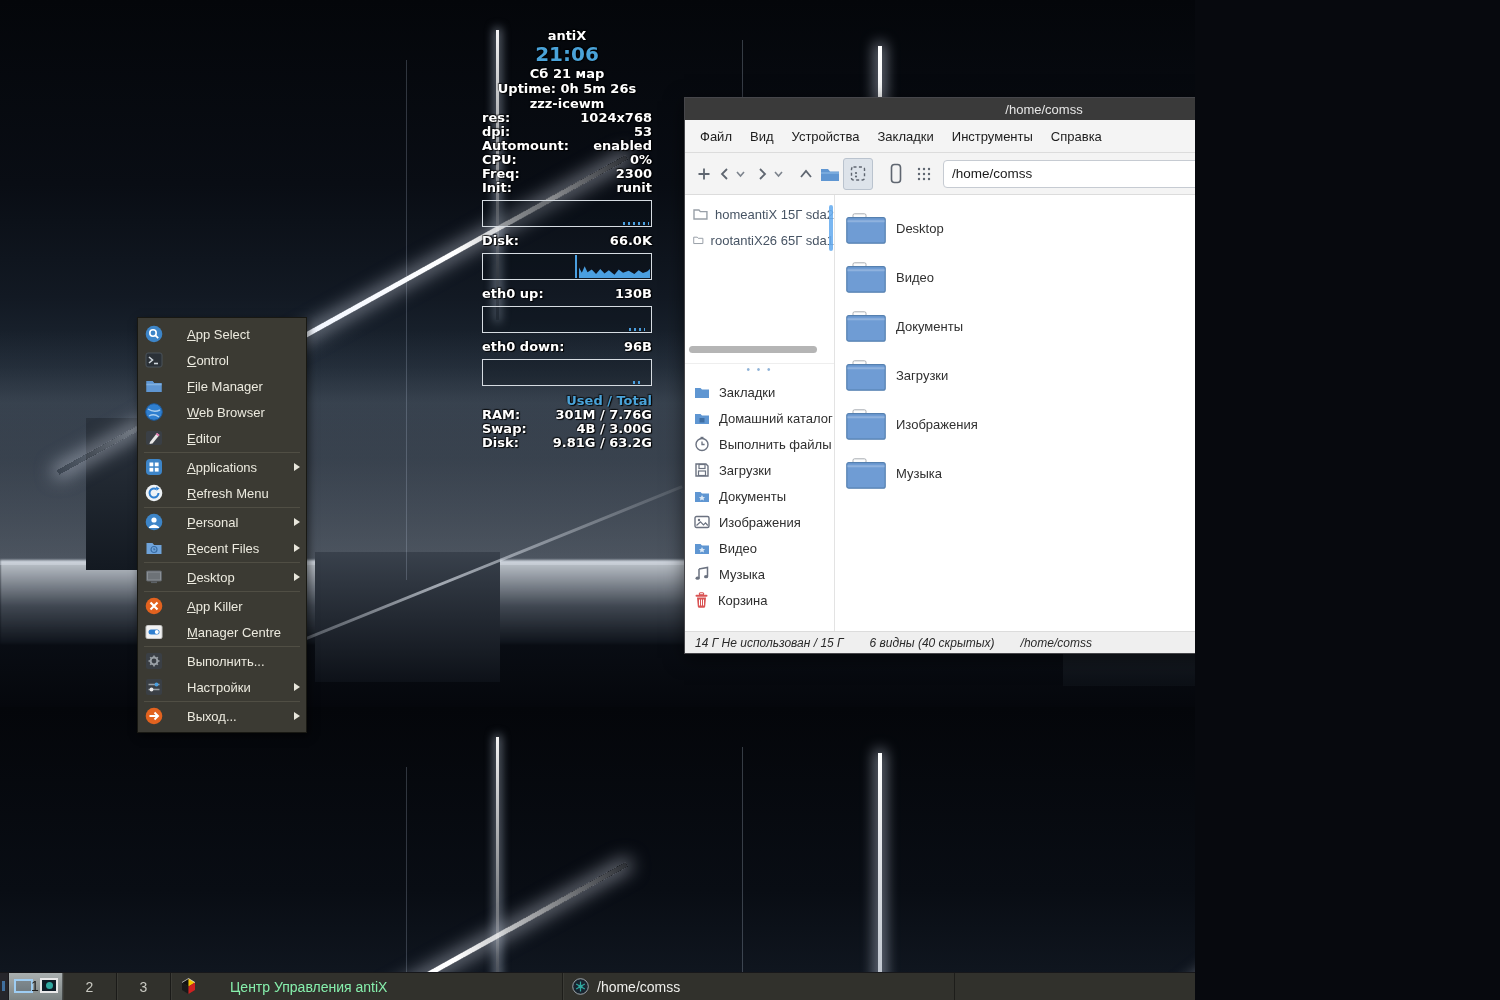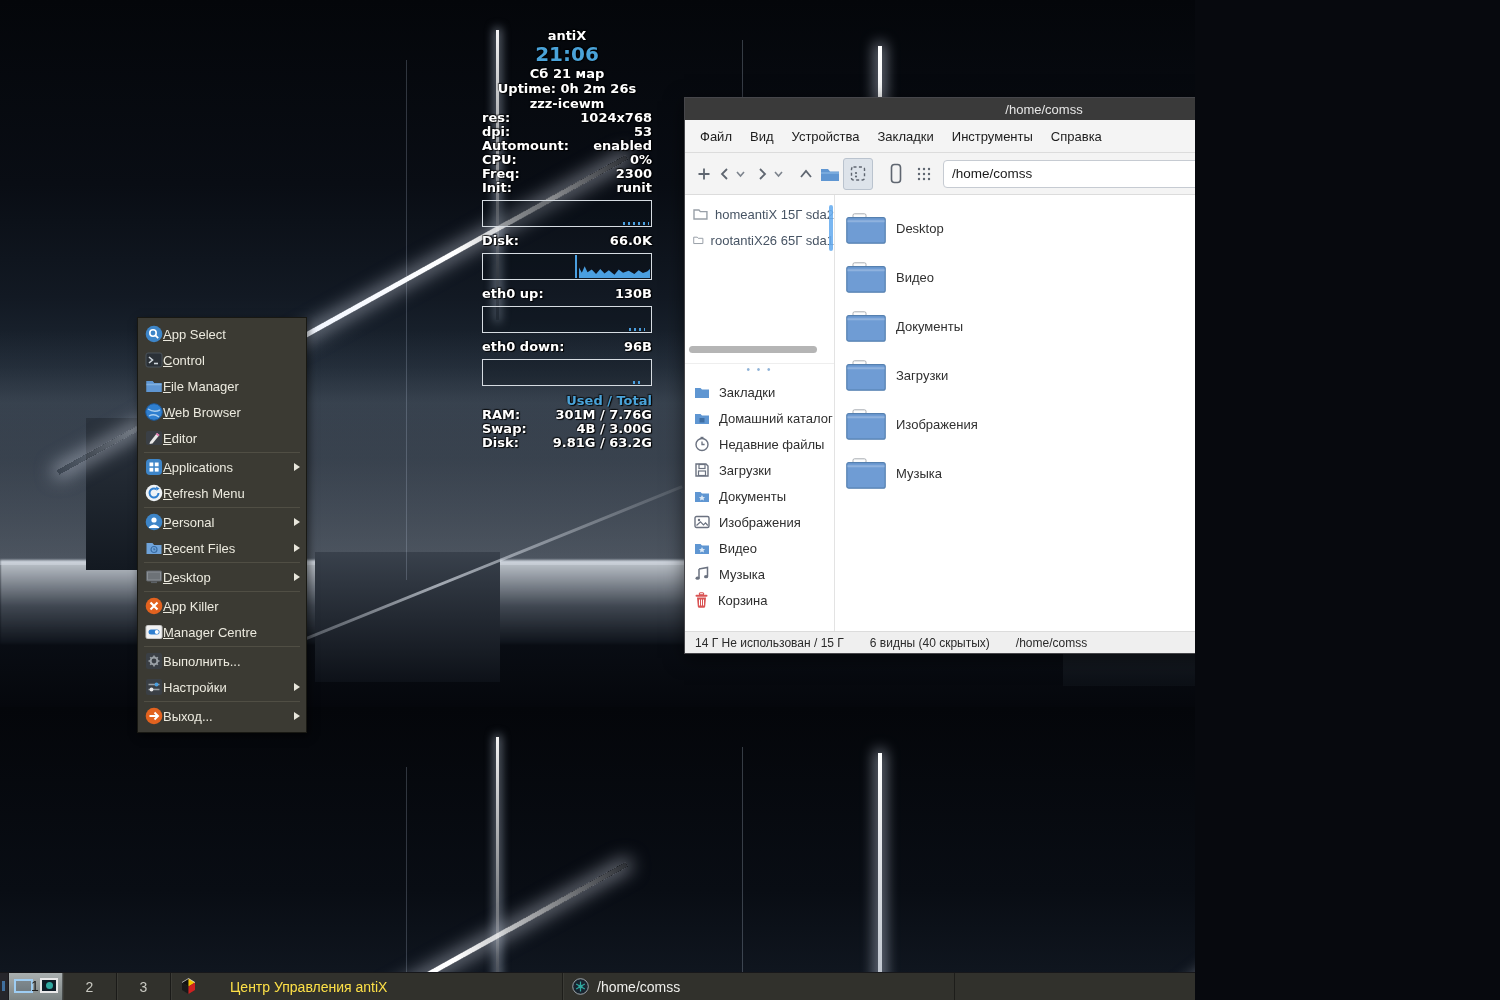--- a/index.html
+++ b/index.html
@@ -46,21 +46,21 @@
   .t-up { right:6px; width:16px; height:3px; }
   .t-dn { right:10px; width:8px; height:3px; }
   .disk-spike { position:absolute; right:74px; bottom:1px; width:2px; height:23px; background:#4a9fe0; }
   .disk-bars { position:absolute; right:1px; bottom:1px; width:71px; height:13px; background:#4a9fe0;
     clip-path:polygon(0 100%,0 20%,4% 60%,8% 10%,12% 55%,18% 35%,24% 70%,30% 30%,36% 65%,42% 40%,50% 75%,56% 35%,62% 60%,70% 45%,78% 70%,84% 40%,90% 62%,96% 50%,100% 30%,100% 100%); }
 
   
   .appmenu { position:absolute; left:137px; top:317px; width:170px; background:#3b3a33;
     border:1px solid #181813; box-shadow:2px 3px 8px rgba(0,0,0,.55); padding:3px 0; }
   .mi { height:26px; display:flex; align-items:center; padding:0 6px 0 7px; color:#eceadf; font-size:13px; }
-  .mi .lbl { display:inline-block; margin-left:0; white-space:nowrap; }
+  .mi .lbl { display:inline-block; margin-left:24px; white-space:nowrap; }
   .accel::first-letter { text-decoration:underline; }
   .mi .arrow { margin-left:auto; width:0; height:0; border-left:6px solid #e8e6dc; border-top:4.5px solid transparent; border-bottom:4.5px solid transparent; }
   .msep { height:1px; background:#504e44; margin:1px 6px; }
   .micon { width:18px; height:18px; flex:0 0 18px; display:flex; align-items:center; justify-content:center; }
 
   
   .fm { position:absolute; left:684px; top:97px; width:732px; height:557px; background:#fff;
     border:1px solid #46464a; box-shadow:0 4px 18px rgba(0,0,0,.55); display:flex; flex-direction:column; }
   .fm-title { height:22px; background:#3a3a3a; display:flex; align-items:center; color:#e6e6e6; font-size:13px; flex:0 0 22px; }
   .fm-title .t { flex:1; text-align:center; padding-left:70px; }
@@ -87,35 +87,35 @@
   .dev-list { height:168px; padding-top:6px; position:relative; }
   .dev-row { height:26px; display:flex; align-items:center; padding-left:8px; gap:7px; font-size:13px; color:#475464; white-space:nowrap; overflow:hidden; }
   .hscroll { position:absolute; bottom:10px; left:4px; width:128px; height:7px; border-radius:4px; background:#b5b5b5; }
   .vscroll-hint { position:absolute; top:10px; right:1px; width:4px; height:46px; border-radius:2px; background:#6aaef0; opacity:.9; }
   .splitter { height:12px; display:flex; align-items:center; justify-content:center; color:#8fb3d8; font-size:10px; letter-spacing:2px; border-top:1px solid #eee; }
   .bm-list { padding-top:4px; }
   .bm-row { height:26px; display:flex; align-items:center; padding-left:9px; gap:9px; font-size:13px; color:#2e2e2e; white-space:nowrap; overflow:hidden; }
   .mainpane { flex:1; background:#fff; padding-top:9px; overflow:hidden; }
   .folder-row { height:49px; display:flex; align-items:center; padding-left:11px; gap:10px; }
   .folder-row .flabel { font-size:13px; color:#303030; }
-  .fm-status { height:22px; flex:0 0 22px; background:#efefef; border-top:1px solid #dcdcdc; display:flex; align-items:center; font-size:12px; color:#2a2a2a; padding:0 10px; gap:26px; }
+  .fm-status { height:22px; flex:0 0 22px; background:#efefef; border-top:1px solid #dcdcdc; display:flex; align-items:center; font-size:12px; color:#2a2a2a; padding:0 10px; gap:26px;font-style:italic; }
   .fm-status .scheck { margin-left:auto; color:#8a8a8a; font-size:13px; }
 
   
   .taskbar { position:absolute; left:0; bottom:0; width:1500px; height:28px; background:#31312c; border-top:1px solid #17171a; display:flex; align-items:stretch; }
   .tb-edge { width:9px; background:#26262b; border-right:1px solid #1b1b1f; position:relative; }
   .tb-edge span { position:absolute; left:2px; top:8px; width:3px; height:10px; background:#3f6f9e; }
   .ws { width:54px; display:flex; align-items:center; justify-content:center; color:#c9c9c2; font-size:14px; border-right:1px solid rgba(0,0,0,.45); box-shadow:inset 1px 0 0 rgba(255,255,255,.05); }
   .ws.active { background:linear-gradient(180deg,#a9afaf,#7c8484); color:#1d1d1d; position:relative; }
   .ws.active .num { position:absolute; left:22px; top:5px; font-size:14px; }
   .mini-a { position:absolute; left:5px; top:6px; width:19px; height:14px; border:2px solid #9ecdf2; background:rgba(40,60,80,.25); }
   .mini-b { position:absolute; right:4px; top:5px; width:18px; height:15px; border:2px solid #e9e9e9; background:#0e1b26; display:flex; align-items:center; justify-content:center; }
   .mini-b i { width:7px; height:7px; border-radius:50%; background:#2fa8a0; }
   .task { width:392px; display:flex; align-items:center; gap:8px; padding-left:9px; border-right:1px solid rgba(0,0,0,.4); box-shadow:inset 1px 0 0 rgba(255,255,255,.05); font-size:14px; overflow:hidden; white-space:nowrap; }
-  .task.inactive { color:#fde047;gap:33px; }
+  .task.inactive { color:#86efac;gap:33px; }
   .task.active { color:#efefec; }
   .tb-right { margin-left:auto; display:flex; align-items:center; gap:4px; padding-right:7px; }
   .mon { width:23px; height:22px; background:#000; position:relative; }
   .mon .yt { position:absolute; left:11px; top:0; width:2px; height:6px; background:#e8e800; }
   .mon .mt { position:absolute; left:9px; bottom:0; width:2px; height:5px; background:#d24fd2; }
   .clock { color:#fff; font-size:13px; margin-left:7px; }
 </style>
 </head>
 <body>
 
@@ -152,21 +152,21 @@
         <div class="beam1"></div>
           <div class="beam2"></div>
       </div>
     </div>
   </div>
 
   <div class="conky">
     <div class="c-center">antiX</div>
     <div class="c-center c-time c-blue">21:06</div>
     <div class="c-center">Сб 21 мар</div>
-    <div class="c-center">Uptime: 0h 2m 26s</div>
+    <div class="c-center">Uptime: 0h 5m 26s</div>
     <div class="c-center">zzz-icewm</div>
     <div class="c-row">
         <span>res:</span>
         <span>1024x768</span>
       </div>
     <div class="c-row">
         <span>dpi:</span>
         <span>53</span>
       </div>
     <div class="c-row">
@@ -547,21 +547,21 @@
                 <rect x="5.5" y="6" width="5" height="4.5" fill="#3e6ea3"></rect>
               </svg>
             <span>Домашний каталог</span>
             </div>
           <div class="bm-row">
             <svg width="16" height="16" viewBox="0 0 16 16">
                 <circle cx="8" cy="8.5" r="6" fill="none" stroke="#6b7280" stroke-width="1.4"></circle>
                 <path d="M8 5.5 V8.5 H10.6" fill="none" stroke="#6b7280" stroke-width="1.3"></path>
                 <line x1="6.5" y1="1.5" x2="9.5" y2="1.5" stroke="#6b7280" stroke-width="1.4"></line>
               </svg>
-            <span>Недавние файлы</span>
+            <span>Выполнить файлы</span>
             </div>
           <div class="bm-row">
             <svg width="16" height="16" viewBox="0 0 16 16">
                 <path d="M2 2 h10 l2 2 v10 h-12 z" fill="none" stroke="#6b7280" stroke-width="1.4"></path>
                 <rect x="5" y="2.5" width="6" height="4" fill="none" stroke="#6b7280" stroke-width="1.2"></rect>
                 <rect x="4.5" y="9" width="7" height="4.5" fill="none" stroke="#6b7280" stroke-width="1.2"></rect>
               </svg>
             <span>Загрузки</span>
             </div>
           <div class="bm-row">

